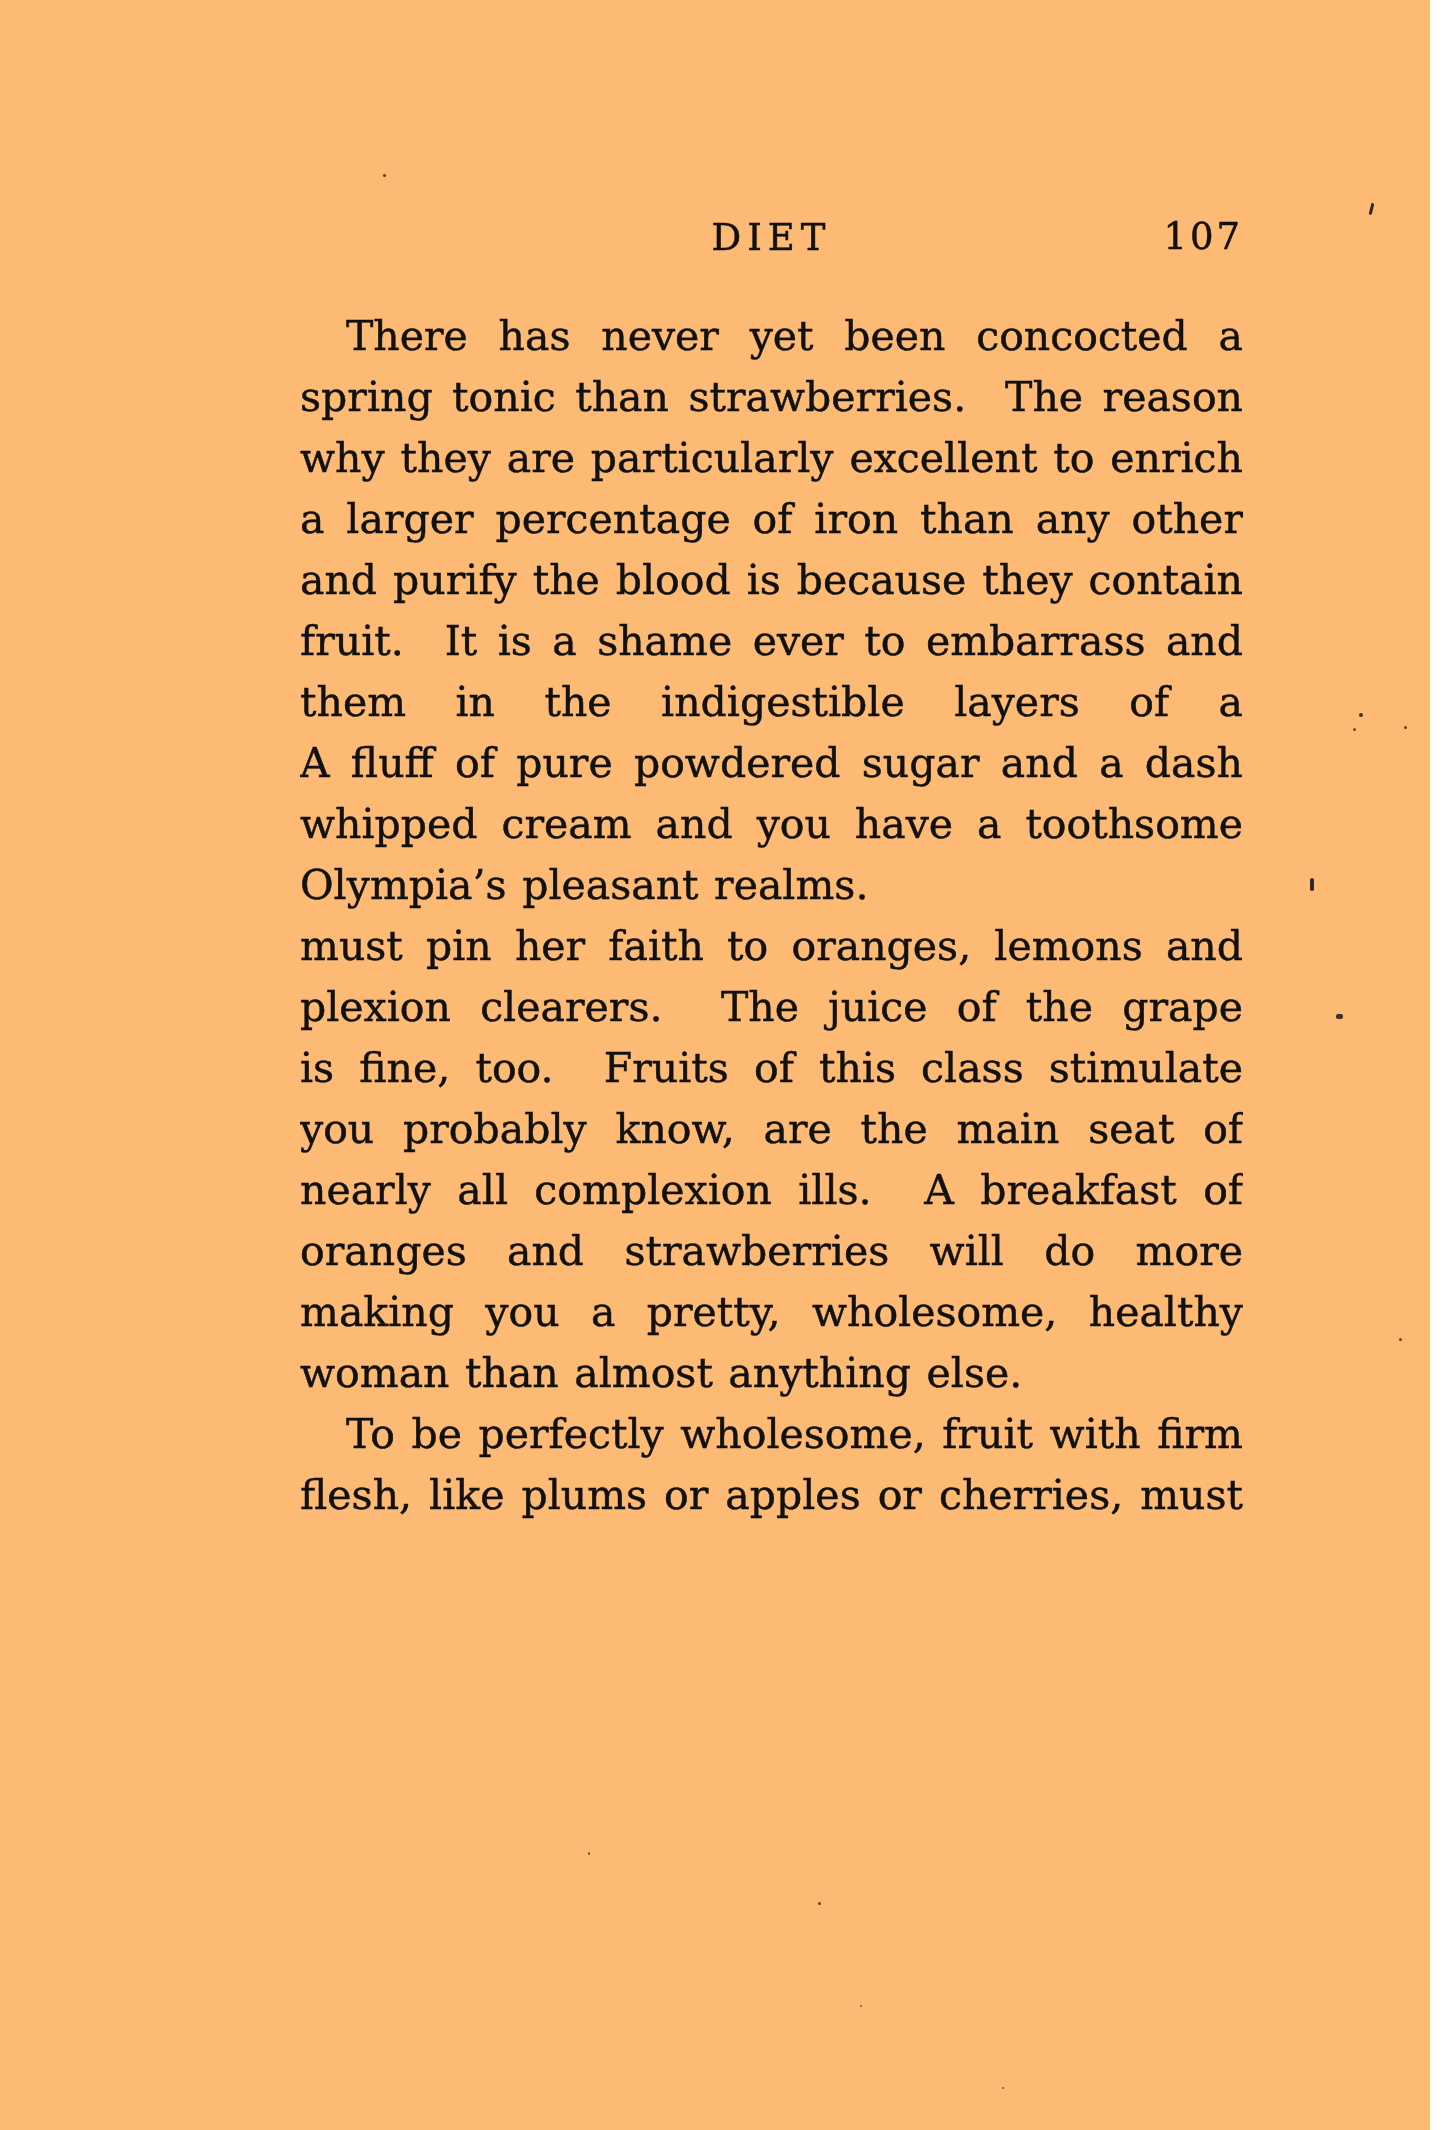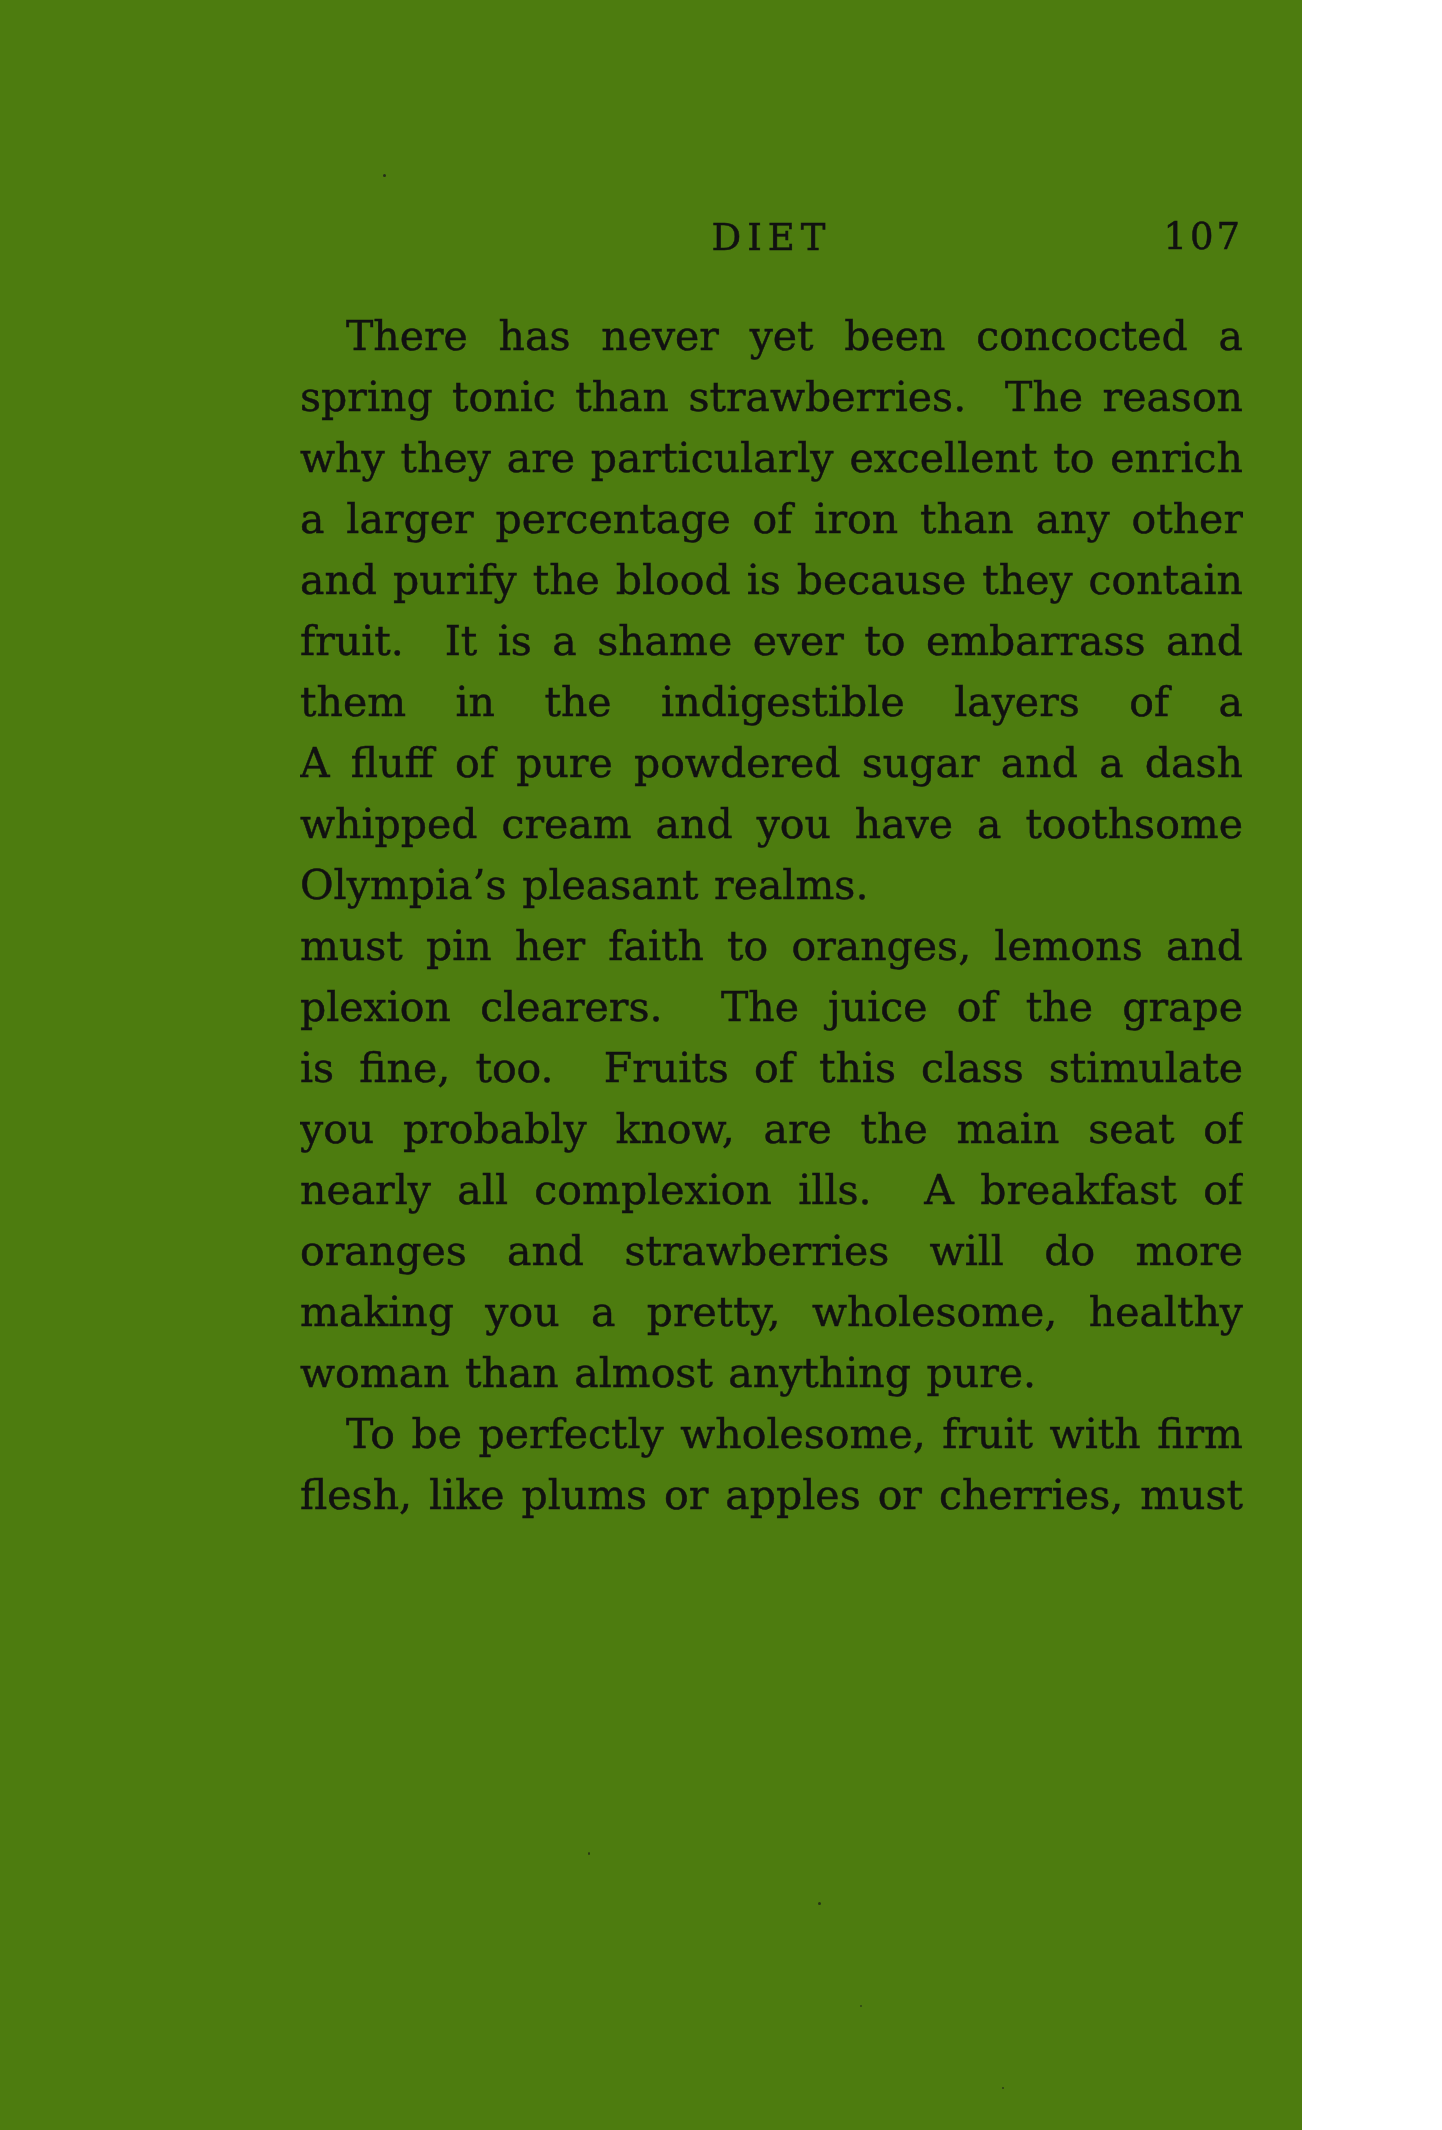--- a/index.html
+++ b/index.html
@@ -2,23 +2,23 @@
 <html><head>
 <meta charset="utf-8">
 <style>
   html, body {
     margin: 0;
     padding: 0;
     background: #ffffff;
   }
   .page {
     position: relative;
-    width: 1302px;
+    width: 1430px;
     height: 2130px;
-    background: #4d7c0f;
+    background: #fdba74;
     color: #111111;
     font-family: "DejaVu Serif", "Liberation Serif", serif;
     overflow: hidden;
   }
   
   .header-row {
     position: absolute;
     top: 208px;
     left: 300px;
     width: 943px;
@@ -92,21 +92,21 @@
       <div class="line">A fluff of pure powdered sugar and a dash of</div>
       <div class="line">whipped cream and you have a toothsome dish</div>
       <div class="line flush">Olympia’s pleasant realms.</div>
       <div class="line">must pin her faith to oranges, lemons and</div>
       <div class="line">plexion clearers.&nbsp; The juice of the grape fruit</div>
       <div class="line">is fine, too.&nbsp; Fruits of this class stimulate and</div>
       <div class="line">you probably know, are the main seat of</div>
       <div class="line">nearly all complexion ills.&nbsp; A breakfast of</div>
       <div class="line">oranges and strawberries will do more toward</div>
       <div class="line">making you a pretty, wholesome, healthy</div>
-      <div class="line flush">woman than almost anything pure.</div>
+      <div class="line flush">woman than almost anything else.</div>
       <div class="line indent">To be perfectly wholesome, fruit with firm</div>
       <div class="line">flesh, like plums or apples or cherries, must be</div>
     </div>
 
   <div class="speck bar" style="left:1370px; top:203px; width:3px; height:12px; transform:rotate(14deg); opacity:.9;"></div>
   <div class="speck" style="left:383px; top:174px; width:3px; height:3px; opacity:.8;"></div>
   <div class="speck" style="left:1359px; top:713px; width:4px; height:4px; opacity:.85;"></div>
   <div class="speck" style="left:1353px; top:728px; width:3px; height:3px; opacity:.7;"></div>
   <div class="speck" style="left:1404px; top:726px; width:3px; height:3px; opacity:.75;"></div>
   <div class="speck bar" style="left:1310px; top:878px; width:4px; height:13px; opacity:.9;"></div>

